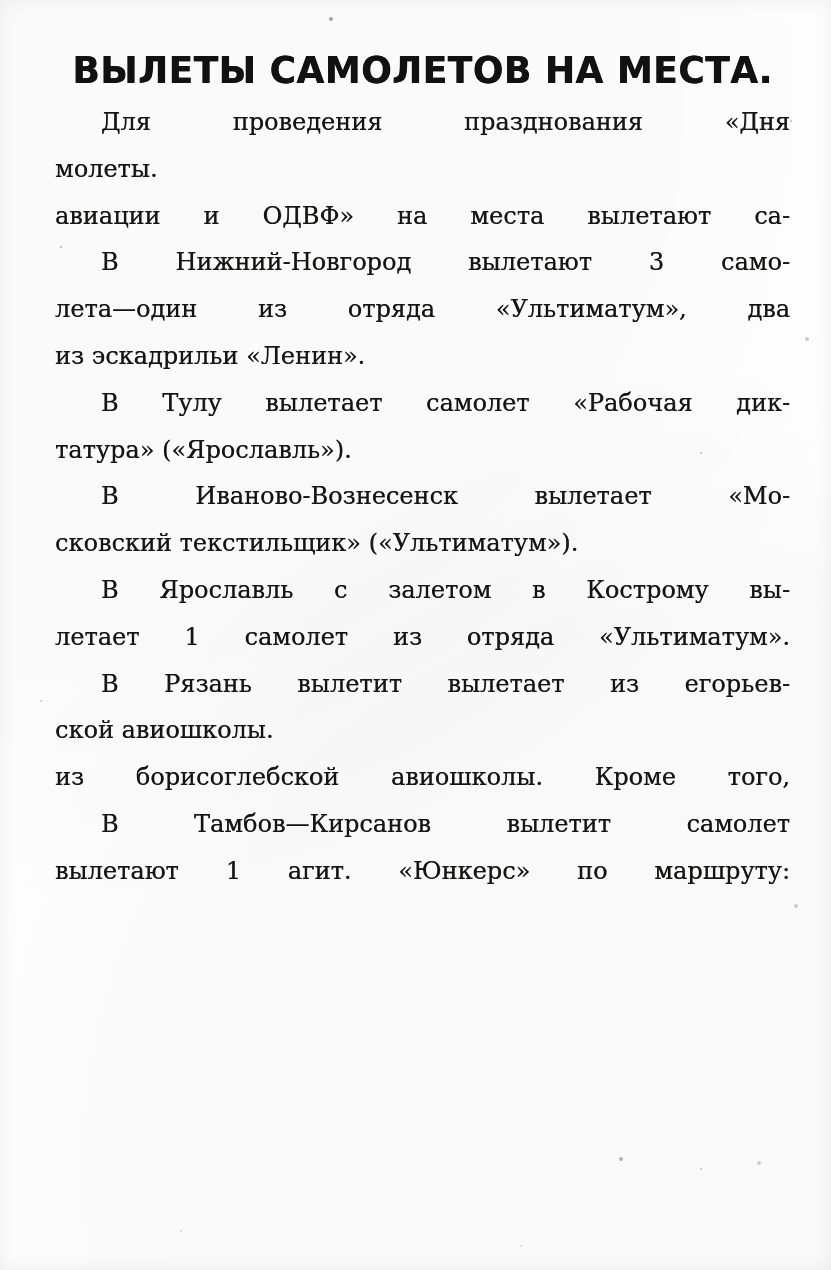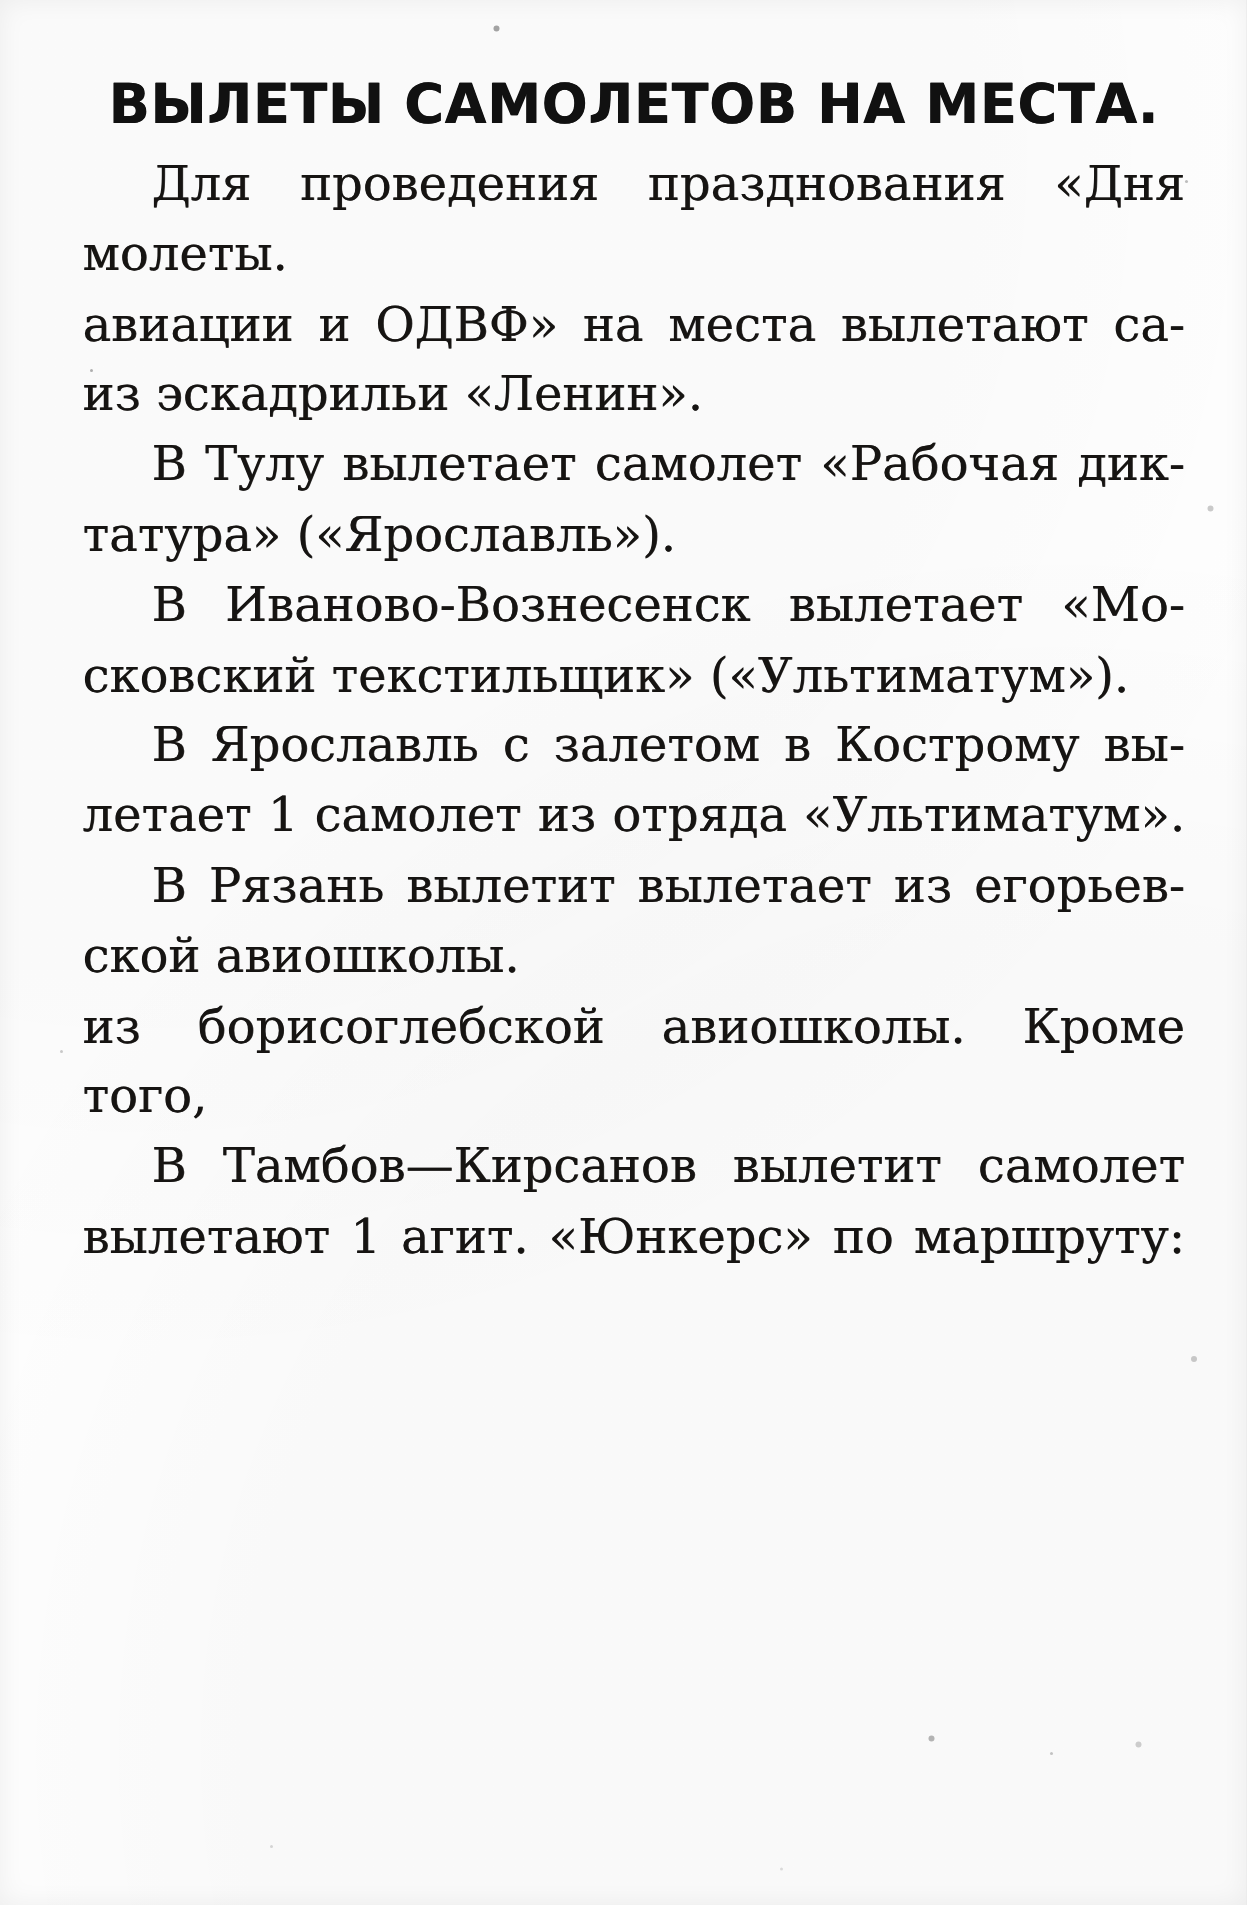--- a/index.html
+++ b/index.html
@@ -33,21 +33,21 @@
     font-size: 36px;
     letter-spacing: 0.5px;
     text-align: center;
     color: #111;
     margin: 0 0 8px 0;
     transform: scaleY(1.02);
     text-shadow: 0.4px 0 0 #111;
   }
   .paragraph { margin: 0; }
   .line {
-    font-size: 32px;
+    font-size: 24px;
     line-height: 46.8px;
     white-space: normal;
     text-align: justify;
     text-align-last: justify;
     text-shadow: 0.3px 0 0 rgba(20,18,16,0.75);
   }
   .line.indent { text-indent: 46px; }
   .line.last { text-align-last: left; }
   
   .speckles {
@@ -78,20 +78,22 @@
 <div class="page">
   <div class="content">
     <h1 class="title">ВЫЛЕТЫ САМОЛЕТОВ НА МЕСТА.</h1>
     <div>
         <div class="paragraph">
           <div class="line indent">Для проведения празднования «Дня</div>
           <div class="line last">молеты.</div>
           <div class="line">авиации и ОДВФ» на места вылетают са-</div>
         </div>
         <div class="paragraph">
+          <div class="line indent">В Нижний-Новгород вылетают 3 само-</div>
+          <div class="line">лета—один из отряда «Ультиматум», два</div>
           <div class="line last">из эскадрильи «Ленин».</div>
         </div>
         <div class="paragraph">
           <div class="line indent">В Тулу вылетает самолет «Рабочая дик-</div>
           <div class="line last">татура» («Ярославль»).</div>
         </div>
         <div class="paragraph">
           <div class="line indent">В Иваново-Вознесенск вылетает «Мо-</div>
           <div class="line last">сковский текстильщик» («Ультиматум»).</div>
         </div>

